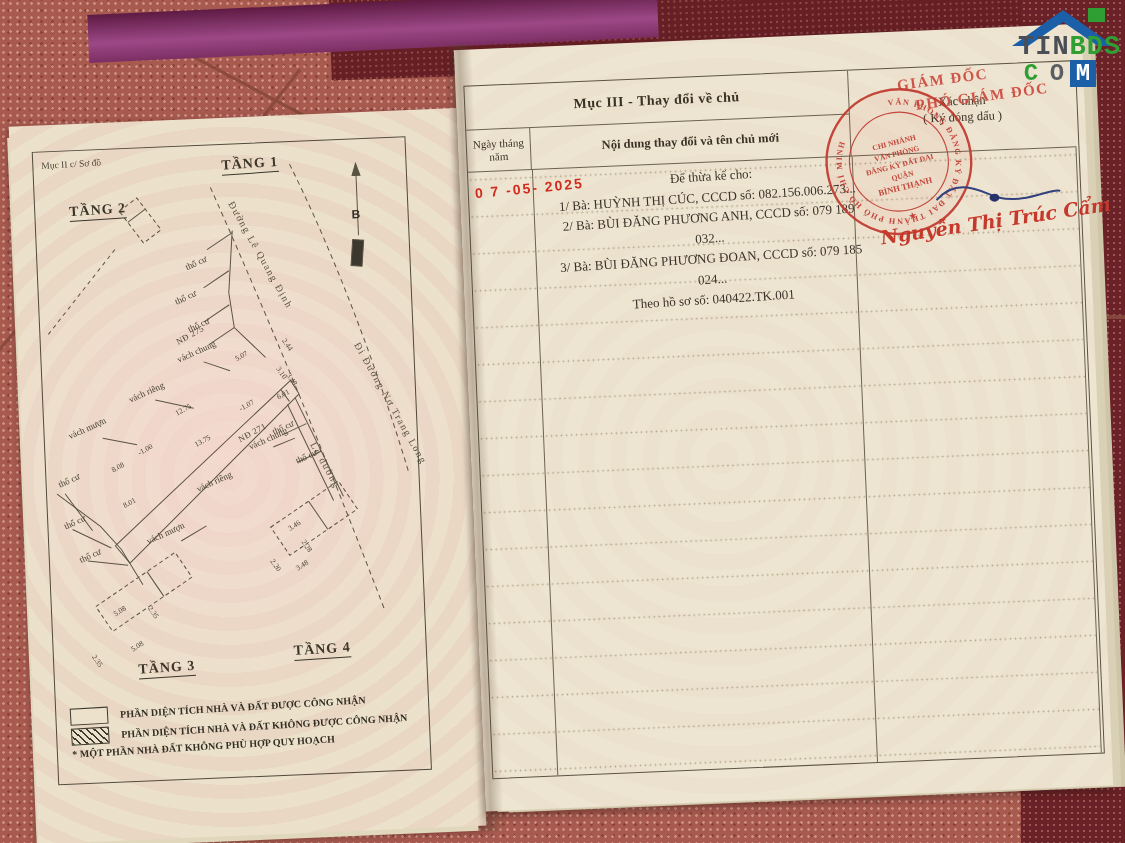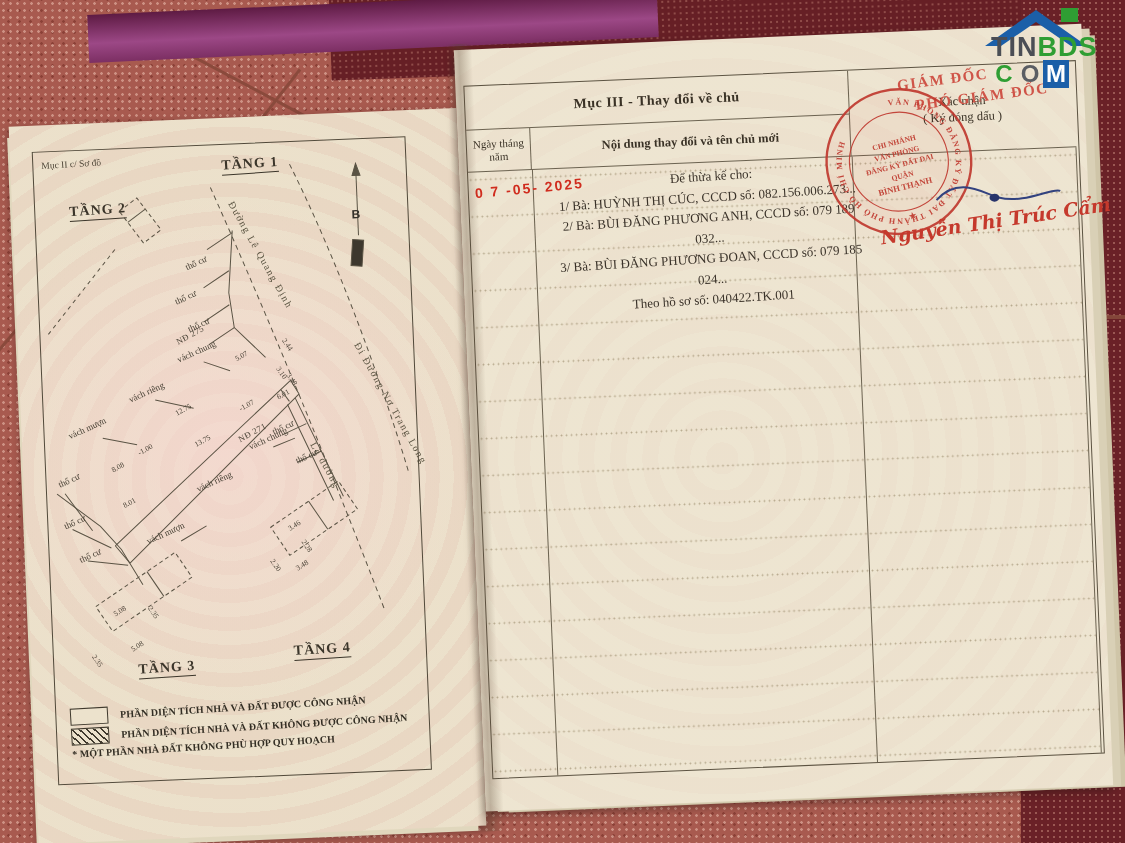--- a/index.html
+++ b/index.html
@@ -76,21 +76,21 @@
   
   .approval{position:absolute;left:372px;top:24px;width:252px;height:240px;z-index:5;}
   .gd{position:absolute;left:70px;top:12px;transform:rotate(-5deg);color:#cf5448;
     font-weight:bold;font-size:15px;letter-spacing:1.5px;line-height:22px;white-space:nowrap;}
   .gd div:last-child{margin-left:16px;}
   .seal{position:absolute;left:-8px;top:30px;width:152px;height:152px;transform:rotate(-12deg);opacity:.92;}
   .sig{position:absolute;left:100px;top:116px;width:132px;height:42px;}
   .signer{position:absolute;left:46px;top:158px;color:#c5392c;font:bold italic 19px "DejaVu Serif",serif;
     transform:rotate(-6deg);white-space:nowrap;}
   
-  .logo{position:absolute;left:977px;top:2px;width:118px;height:94px;z-index:10;font-family:Liberation Sans, sans-serif;}
+  .logo{position:absolute;left:1004px;top:2px;width:118px;height:94px;z-index:10;font-family:Liberation Mono, monospace;}
   .logo svg{position:absolute;left:0;top:0;}
   .logo-l1{position:absolute;left:14px;top:30px;font-weight:bold;font-size:27px;letter-spacing:1px;white-space:nowrap;}
   .logo-l1 .tin{color:#4b4e55;} .logo-l1 .bds{color:#2f9e33;}
   .logo-l2{position:absolute;left:14px;top:58px;font-weight:bold;font-size:24px;display:flex;}
   .logo-l2 .lc{color:#2f9e33;width:26px;text-align:center;}
   .logo-l2 .lo{color:#5a5d63;width:26px;text-align:center;}
   .logo-l2 .lm{color:#fff;background:#1b5fa8;width:26px;text-align:center;}
 </style>
 </head>
 <body>

